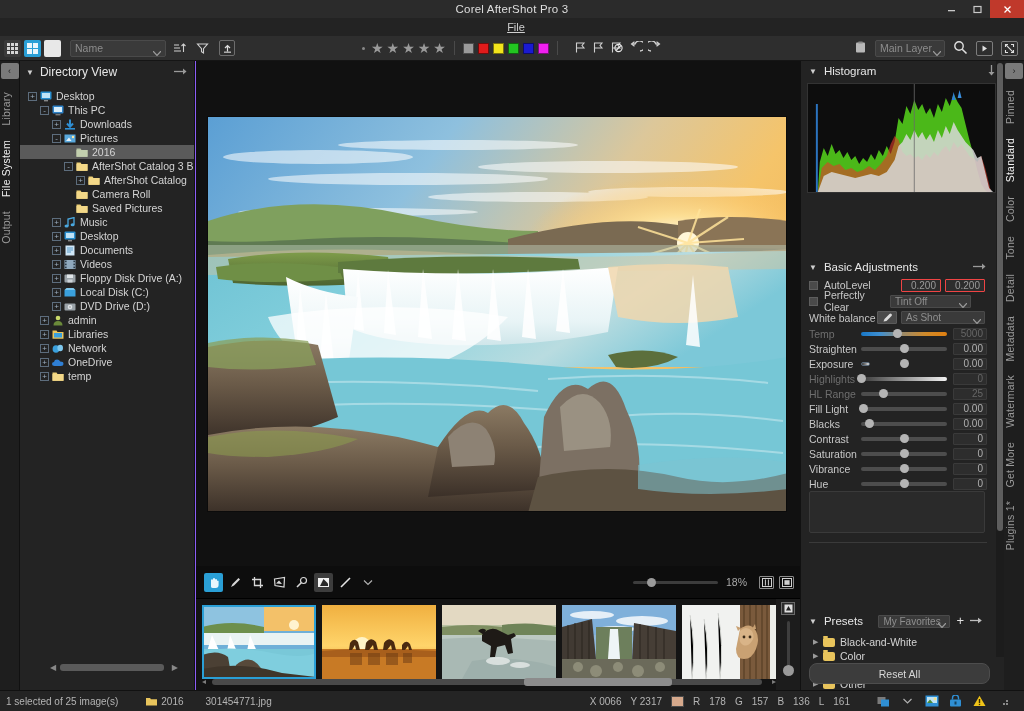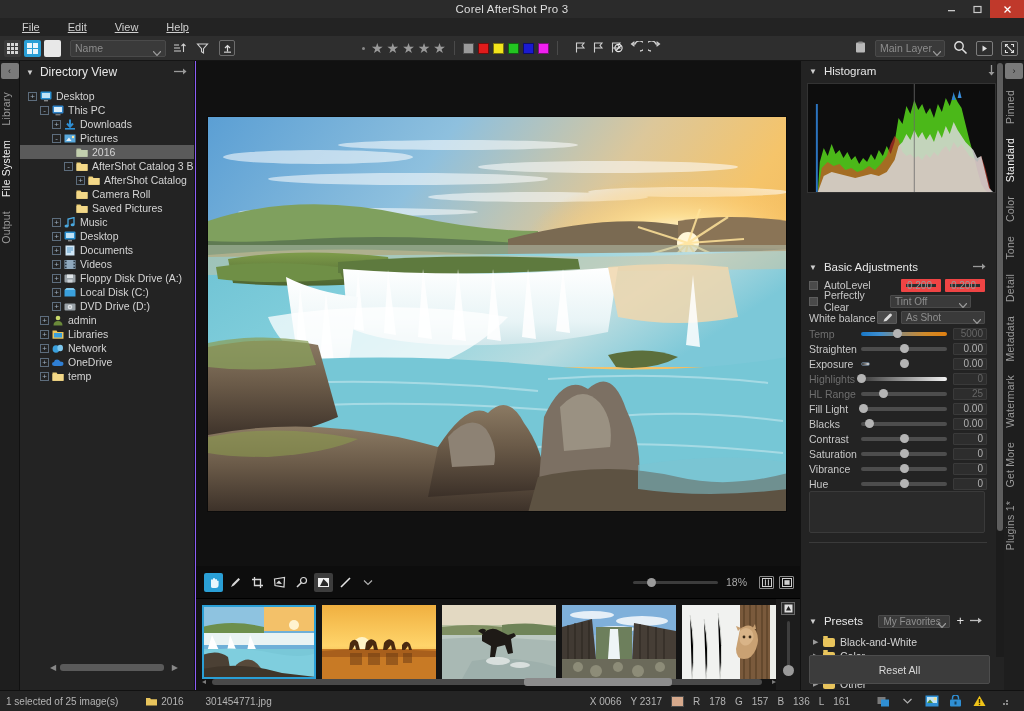--- a/index.html
+++ b/index.html
@@ -21,21 +21,21 @@
   .titlebar .ttl { font-size:11.5px; color:#dedede; letter-spacing:.2px; }
   .winbtns { position:absolute; right:0; top:0; height:18px; display:flex; }
   .winbtn { width:26px; height:18px; display:flex; align-items:center; justify-content:center;
             color:#c9c9c9; font-size:10px; }
   .winbtn.close { background:#c0392b; width:34px; color:#fff; }
   .winbtn svg { display:block; }
 
   
   .menubar {
     position:absolute; top:18px; left:0; width:1024px; height:18px;
-    background:#232323; display:flex; align-items:center; padding-left:8px;
+    background:#232323; display:flex; align-items:center; padding-left:8px;flex-direction:column;
   }
   .menuitem { padding:0 14px; font-size:11px; color:#cfcfcf; line-height:18px; }
   .menuitem u { text-decoration:underline; }
 
   
   .toolbar {
     position:absolute; top:36px; left:0; width:1024px; height:25px;
     background:#2e2e2e; border-bottom:1px solid #151515;
     display:flex; align-items:center;
   }
@@ -150,21 +150,21 @@
   .sect-head { display:flex; align-items:center; height:20px; padding:0 8px; color:#e6e6e6; font-size:11.5px; }
   .sect-head .tri { margin-right:7px; font-size:8px; color:#cfcfcf; }
   .sect-head .pin { margin-left:auto; color:#9a9a9a; font-size:10px; }
   .histobox { margin:2px 8px 0 6px; height:110px; background:#0d0d0d; border:1px solid #333; position:relative; overflow:hidden; }
   .adjwrap { position:absolute; left:0; top:196px; right:9px; }
   .chkrow { display:flex; align-items:center; height:16px; padding:0 8px; }
   .chk { width:9px; height:9px; background:#4a4a4a; border:1px solid #5e5e5e; margin-right:6px; flex:0 0 9px; }
   .chk.dim { background:#3a3a3a; border-color:#444; }
   .clbl { font-size:10.5px; color:#c8c8c8; }
   .clbl.dim { color:#6e6e6e; }
-  .numbox { height:13px; background:#2d2d2d; border:5px solid #ef4444; border-radius:1px;
+  .numbox { height:13px; background:#2d2d2d; border:1px solid #ef4444; border-radius:1px;
             font-size:10px; color:#9a9a9a; display:flex; align-items:center; justify-content:flex-end;
             padding-right:4px; }
   .selbox { height:13px; background:#3a3a3a; border:1px solid #4a4a4a; border-radius:1px;
             font-size:10px; color:#8f8f8f; display:flex; align-items:center; padding-left:4px; position:relative; }
   .selbox .cv { position:absolute; right:3px; top:3px; }
   .wbrow { display:flex; align-items:center; height:17px; padding:0 8px; }
   .eyedrop { width:20px; height:13px; background:#4a4a4a; border:1px solid #5a5a5a; border-radius:1px;
              display:flex; align-items:center; justify-content:center; margin-right:4px; }
   .srow { display:flex; align-items:center; height:15px; padding:0 8px; }
   .slabel { width:52px; font-size:10.5px; color:#c8c8c8; flex:0 0 52px; }
@@ -179,22 +179,22 @@
           border-radius:1px; font-size:10px; color:#b0b0b0; display:flex; align-items:center;
           justify-content:flex-end; padding-right:3px; }
   .sval.dim { color:#666; }
   .kw-lbl { padding:4px 8px 2px; font-size:10.5px; color:#c8c8c8; }
   .kwbox { margin:0 10px 0 8px; height:42px; background:#2a2a2a; border:1px solid #3a3a3a; border-radius:2px; }
   .hr { margin:9px 8px 0 8px; height:1px; background:#3a3a3a; }
   .presets { position:absolute; left:0; right:9px; top:550px; }
   .ptree { padding:4px 0 0 12px; }
   .prow { display:flex; align-items:center; height:14px; font-size:10.5px; color:#d4d4d4; }
   .prow .ar { width:10px; color:#9a9a9a; font-size:7px; }
-  .resetall { position:absolute; left:8px; right:14px; bottom:6px; height:29px; background:#3c3c3c;
-              border:1px solid #4d4d4d; border-radius:2px; display:flex; align-items:center;
+  .resetall { position:absolute; left:8px; right:14px; bottom:6px; height:21px; background:#3c3c3c;
+              border:1px solid #4d4d4d; border-radius:8px; display:flex; align-items:center;
               justify-content:center; font-size:10.5px; color:#d8d8d8; }
   .rtabs { position:absolute; right:0; top:61px; width:20px; height:629px; background:#1e1e1e; }
   .collapse-r { width:18px; height:16px; margin:2px auto 4px; background:#7a7a7a; border-radius:2px;
                 display:flex; align-items:center; justify-content:center; color:#222; font-size:9px; }
 
   
   .status { position:absolute; left:0; bottom:0; width:1024px; height:21px; background:#242424;
             border-top:1px solid #111; display:flex; align-items:center; font-size:10px; color:#b4b4b4; }
   .st-left { display:flex; align-items:center; gap:0; padding-left:6px; }
   .st-left .f1 { margin-right:28px; }

